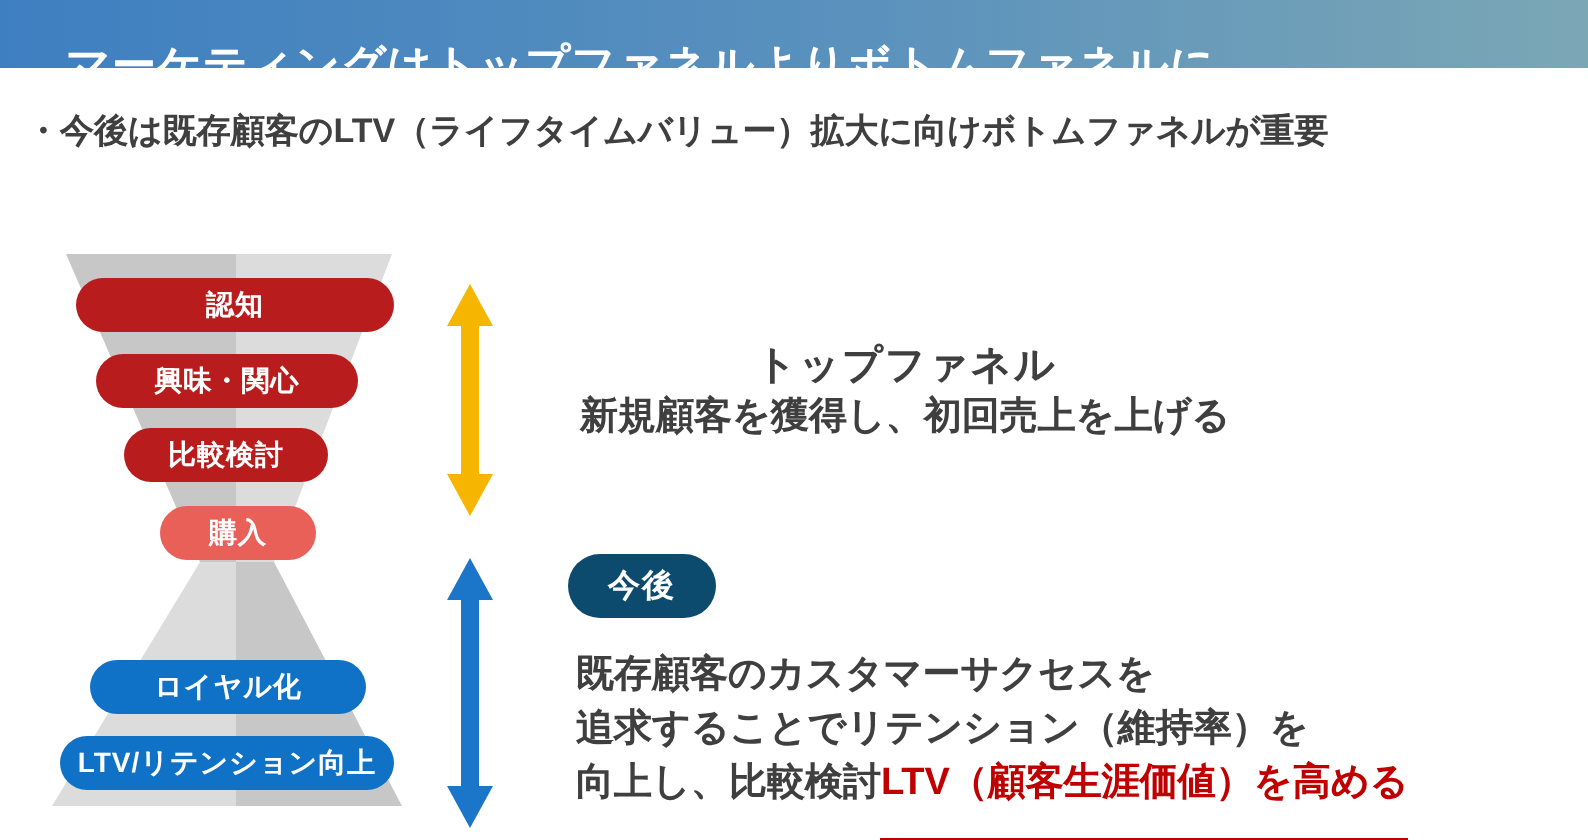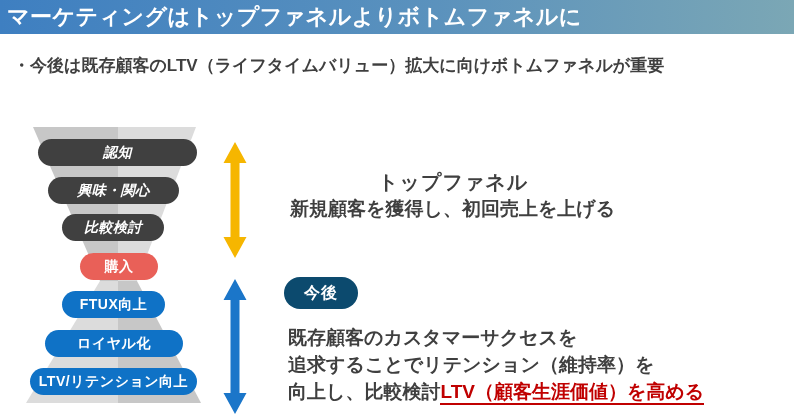--- a/index.html
+++ b/index.html
@@ -2,51 +2,51 @@
 <html><head>
 <meta charset="utf-8">
 <style>
   html,body{margin:0;padding:0;background:#ffffff;}
   body{width:794px;height:420px;overflow:hidden;font-family:"Liberation Sans","DejaVu Sans",sans-serif;}
   .slide{position:relative;width:794px;height:420px;background:#ffffff;}
 
   
   .title-bar{position:absolute;left:0;top:0;width:794px;height:34px;
     background:linear-gradient(90deg,#3E7FC1 0%,#5B92BD 55%,#7BA7B5 100%);}
-  .title-bar h1{margin:0;padding-left:7px;font-size:22px;line-height:33px;
+  .title-bar h1{margin:16px;padding-left:17px;font-size:22px;line-height:33px;
     color:#ffffff;font-weight:bold;letter-spacing:.5px;white-space:nowrap;}
 
   
   .bullets{position:absolute;left:13px;top:53px;color:#3F3F3F;font-weight:bold;
     font-size:17px;line-height:26px;white-space:nowrap;}
 
   
   .funnel-svg{position:absolute;left:0;top:125px;}
 
   .pill{position:absolute;height:27px;border-radius:14px;color:#ffffff;
     font-weight:bold;font-size:14px;display:flex;align-items:center;
     justify-content:center;white-space:nowrap;letter-spacing:.5px;}
-  .pill.orange{background:#404040;font-style:italic;}
+  .pill.orange{background:#b91c1c;}
   .pill.red{background:#E96058;}
   .pill.blue{background:#0F72C6;}
 
   
   .badge{position:absolute;width:74px;height:32px;border-radius:17px;
     color:#ffffff;font-weight:bold;font-size:16px;display:flex;
     align-items:center;justify-content:center;letter-spacing:1px;}
   .badge.gray{background:#575757;}
   .badge.crimson{background:#0c4a6e;}
 
   .funnel-heading{position:absolute;font-size:20px;font-weight:bold;
     color:#3F3F3F;letter-spacing:1px;white-space:nowrap;margin-top:23px;}
 
   .body-text{position:absolute;font-size:19px;font-weight:bold;color:#3F3F3F;
     line-height:27px;white-space:nowrap;}
 
-  .highlight{color:#C00000;border-bottom:2px solid #C00000;padding-bottom:1px;}
+  .highlight{color:#C00000;border-bottom:2px solid #C00000;padding-bottom:17px;}
 </style>
 </head>
 <body>
 
 <div class="slide">
 
   <header class="title-bar">
     <h1>マーケティングはトップファネルよりボトムファネルに</h1>
   </header>
 
@@ -62,21 +62,20 @@
       <polygon points="118,156 137,156 201,278 118,278" fill="#C7C7C7"></polygon>
     </g>
     <path d="M235 17 L246.5 38 L239.5 38 L239.5 112 L246.5 112 L235 133 L223.5 112 L230.5 112 L230.5 38 L223.5 38 Z" fill="#F6B600"></path>
     <path d="M235 154 L246.5 175 L239.5 175 L239.5 268 L246.5 268 L235 289 L223.5 268 L230.5 268 L230.5 175 L223.5 175 Z" fill="#1B76C9"></path>
   </svg>
 
   <div class="pill orange" style="left:38px;top:139px;width:159px">認知</div>
   <div class="pill orange" style="left:48px;top:177px;width:131px">興味・関心</div>
   <div class="pill orange" style="left:62px;top:214px;width:102px">比較検討</div>
   <div class="pill red" style="left:80px;top:253px;width:78px">購入</div>
-  <div class="pill blue" style="left:62px;top:291px;width:103px">FTUX向上</div>
   <div class="pill blue" style="left:45px;top:330px;width:138px">ロイヤル化</div>
   <div class="pill blue" style="left:30px;top:368px;width:167px">LTV/リテンション向上</div>
 
   <div class="funnel-heading" style="left:378px;top:146px">トップファネル</div>
   <div class="body-text" style="left:290px;top:195px">新規顧客を獲得し、初回売上を上げる</div>
 
   <div class="badge crimson" style="left:284px;top:277px">今後</div>
   <div class="body-text" style="left:288px;top:324px">
     <div>既存顧客のカスタマーサクセスを</div>
     <div>追求することでリテンション（維持率）を</div>

